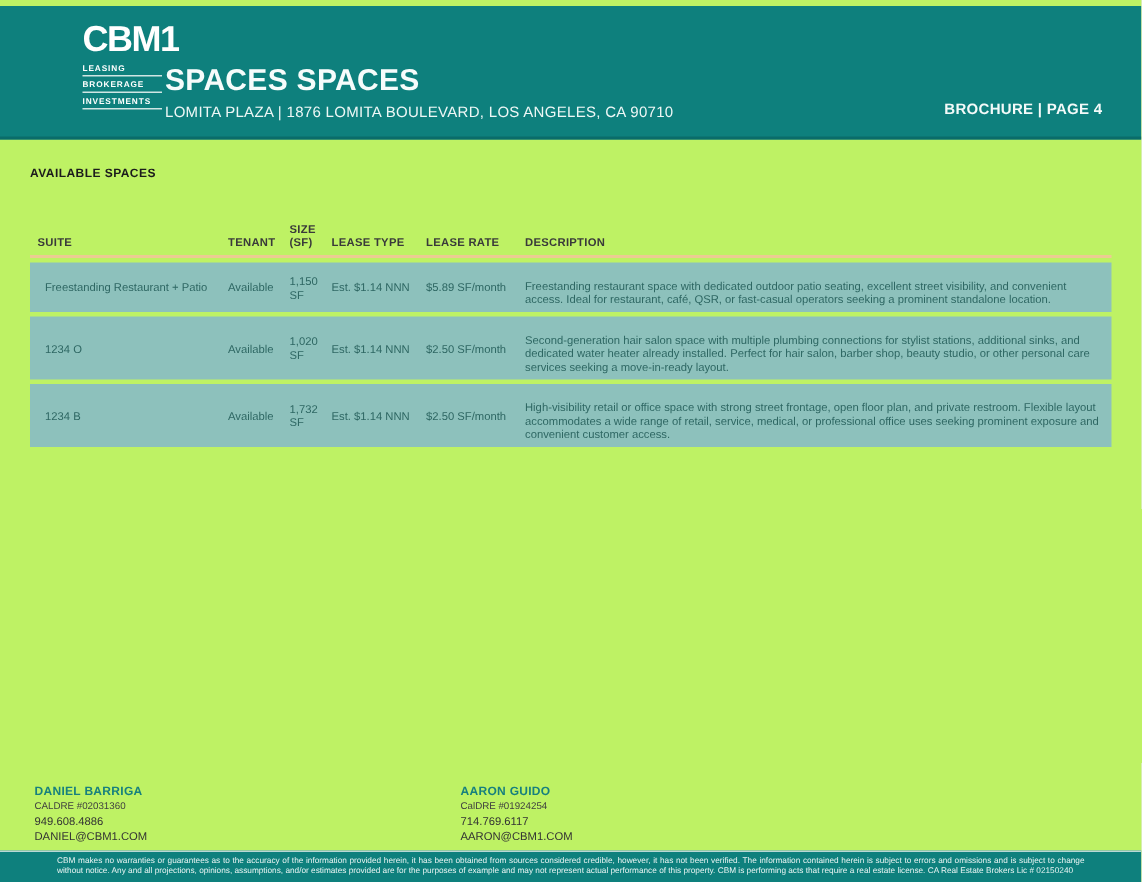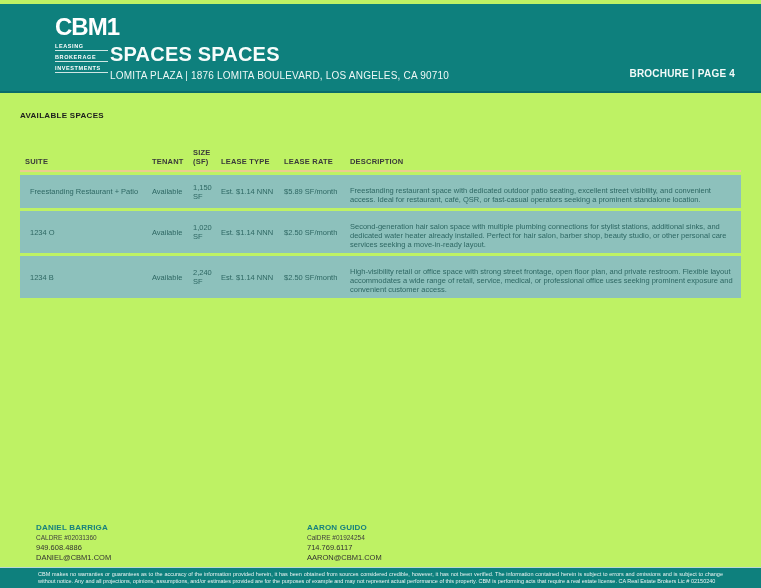--- a/index.html
+++ b/index.html
@@ -112,21 +112,21 @@
     padding-top: 0;
     padding-bottom: 4px;
   }
 
   
   .contact {
     position: absolute;
     bottom: 26px;
     width: 230px;
   }
-  .contact-1 { left: 36px; margin-top: 44px; }
+  .contact-1 { left: 23px; margin-top: 44px; }
   .contact-2 { left: 287px; margin-left: 20px; }
   .contact-name {
     font-size: 8px;
     font-weight: bold;
     color: #17807e;
     letter-spacing: 0.2px;
     margin-bottom: 2px;
   }
   .contact-license {
     font-size: 6.5px;
@@ -200,21 +200,21 @@
       <div class="c-tenant">Available</div>
       <div class="c-size">1,020 SF</div>
       <div class="c-type">Est. $1.14 NNN</div>
       <div class="c-rate">$2.50 SF/month</div>
       <div class="c-desc">Second-generation hair salon space with multiple plumbing connections for stylist stations, additional sinks, and dedicated water heater already installed. Perfect for hair salon, barber shop, beauty studio, or other personal care services seeking a move-in-ready layout.</div>
     </div>
 
     <div class="trow">
       <div class="c-suite">1234 B</div>
       <div class="c-tenant">Available</div>
-      <div class="c-size">2,240 SF</div>
+      <div class="c-size">1,732 SF</div>
       <div class="c-type">Est. $1.14 NNN</div>
       <div class="c-rate">$2.50 SF/month</div>
       <div class="c-desc">High-visibility retail or office space with strong street frontage, open floor plan, and private restroom. Flexible layout accommodates a wide range of retail, service, medical, or professional office uses seeking prominent exposure and convenient customer access.</div>
     </div>
   </section>
 
   <div class="contact contact-1">
     <div class="contact-name">DANIEL BARRIGA</div>
     <div class="contact-license">CALDRE #02031360</div>
     <div class="contact-phone">949.608.4886</div>

